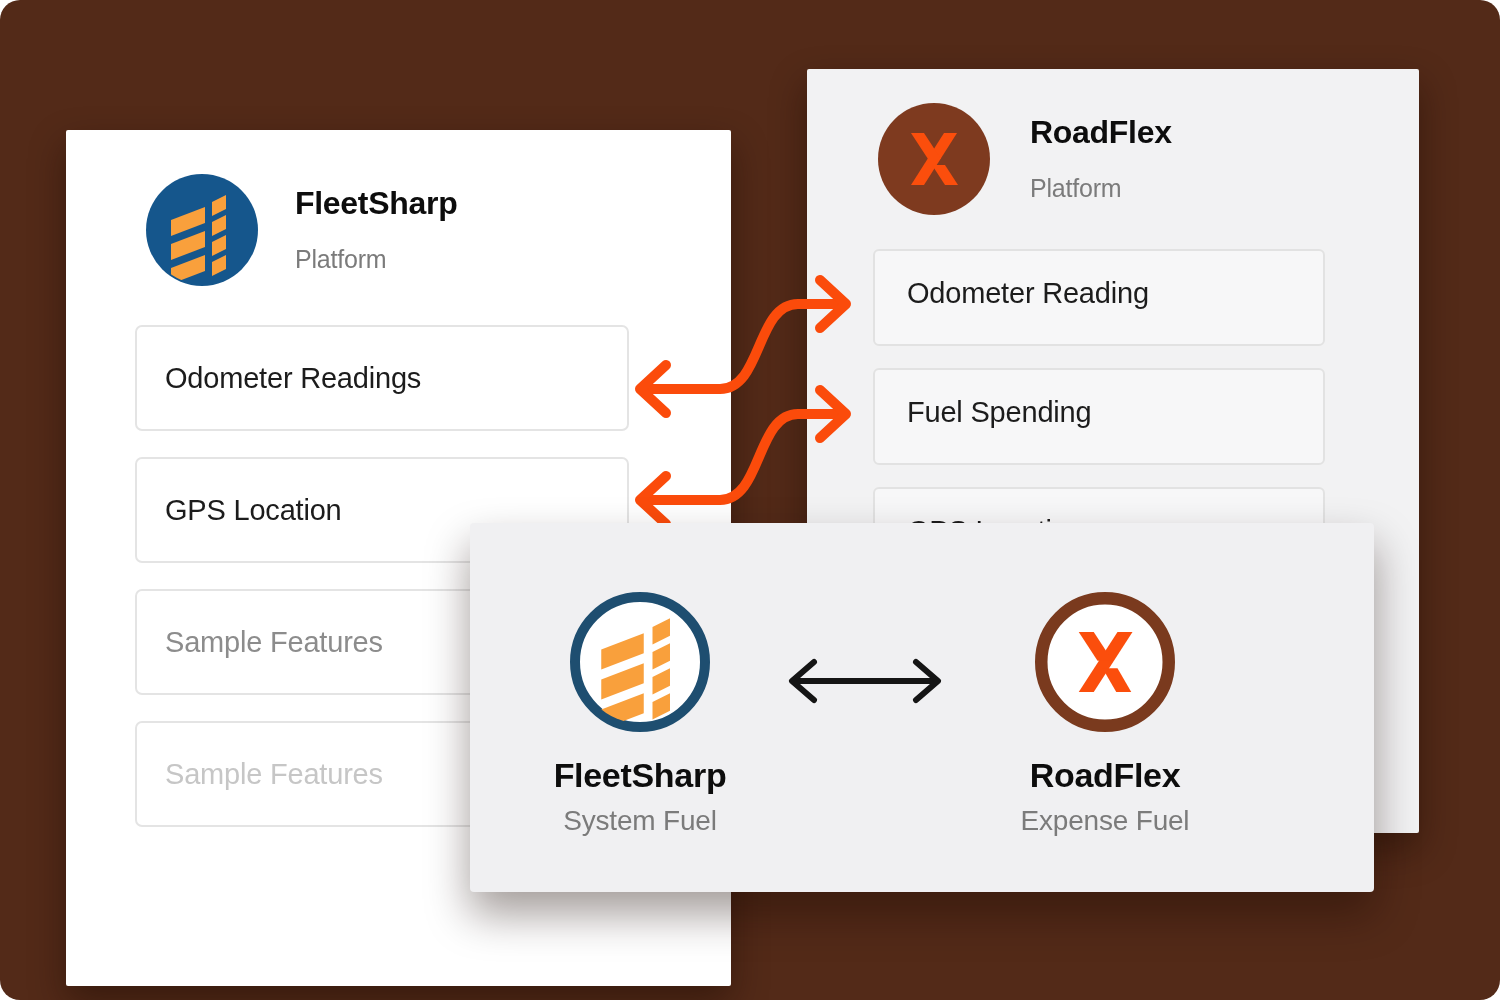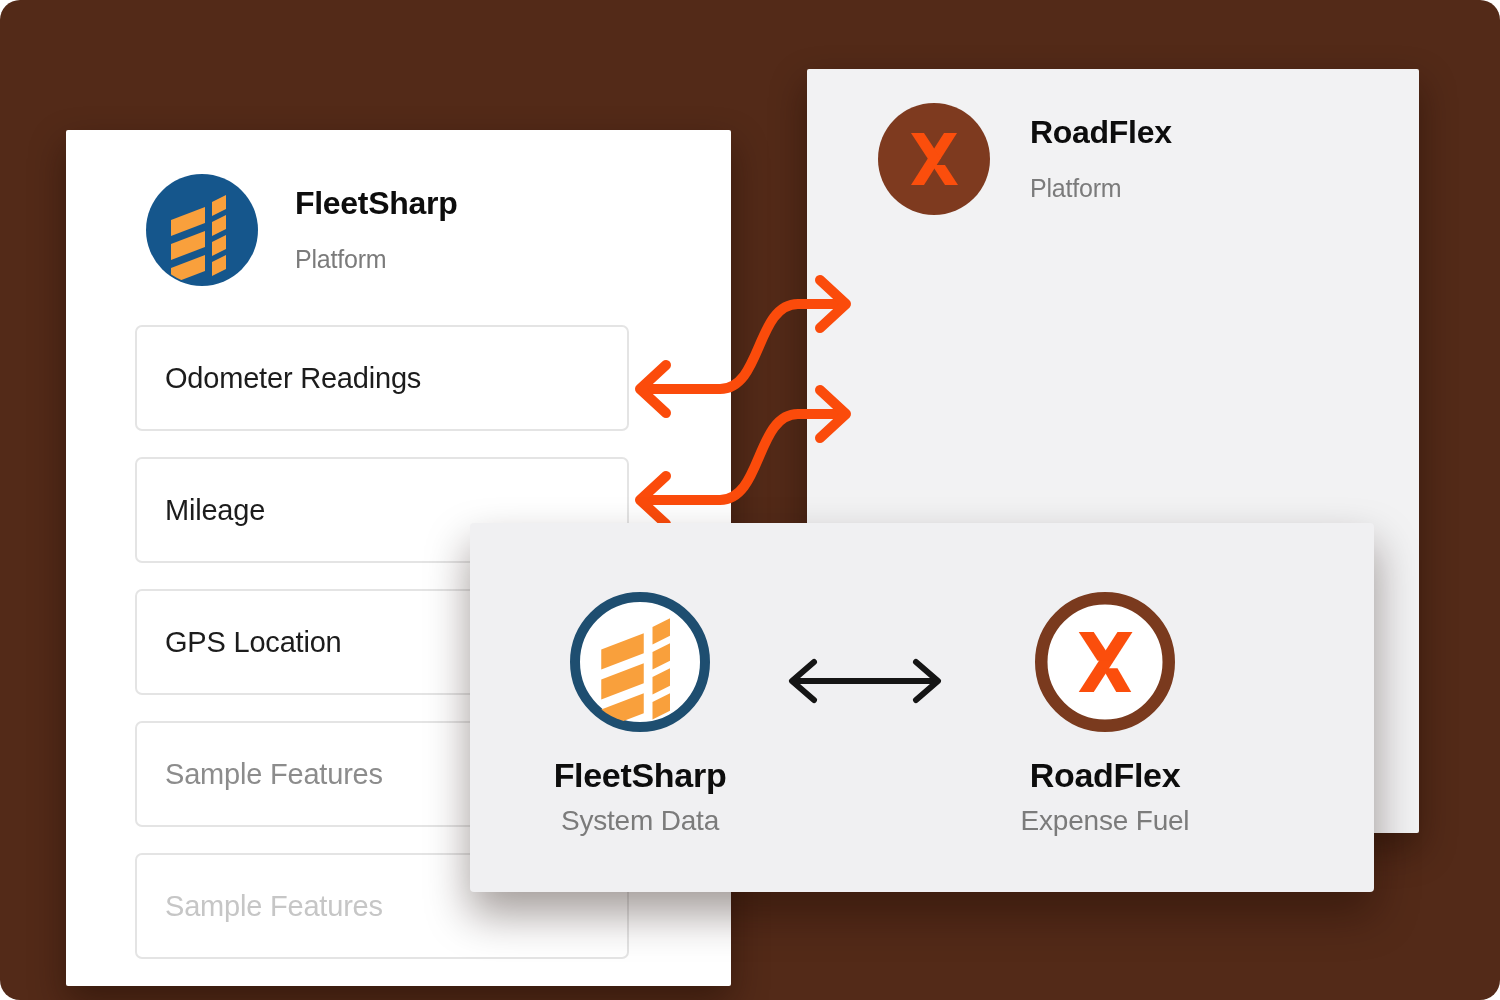--- a/index.html
+++ b/index.html
@@ -100,23 +100,20 @@
         <div class="brand-title">FleetSharp</div>
         <div class="brand-sub">Platform</div>
       </div>
     </div>
 
     <div class="feature-list">
       <div class="feature-box">
         <span>Odometer Readings</span>
       </div>
       <div class="feature-box">
-        <span>Mileage</span>
-      </div>
-      <div class="feature-box">
         <span>GPS Location</span>
       </div>
       <div class="feature-box muted">
         <span>Sample Features</span>
       </div>
       <div class="feature-box faint">
         <span>Sample Features</span>
       </div>
     </div>
   </div>
@@ -132,20 +129,31 @@
             <polygon points="54,62 67,62 80,82 67,82"></polygon>
           </g>
         </svg>
       </div>
       <div>
         <div class="brand-title">RoadFlex</div>
         <div class="brand-sub">Platform</div>
       </div>
     </div>
 
+    <div class="feature-list">
+      <div class="feature-box">
+        <span>Odometer Reading</span>
+      </div>
+      <div class="feature-box">
+        <span>Fuel Spending</span>
+      </div>
+      <div class="feature-box">
+        <span>GPS Location</span>
+      </div>
+    </div>
   </div>
 
   <svg class="flow-arrows" viewBox="0 0 1500 1000">
     <g fill="none" stroke="#FB4B0B" stroke-width="10" stroke-linecap="round" stroke-linejoin="round">
 
       <path d="M 646 389 H 720 C 762 389 756 304 798 304 H 838"></path>
       <polyline points="666,365 640,389 666,413"></polyline>
       <polyline points="820,280 846,304 820,328"></polyline>
 
       <path d="M 646 500 H 720 C 762 500 756 414 798 414 H 838"></path>
@@ -170,21 +178,21 @@
             <polygon points="25,70 59,57 59,73 25,86"></polygon>
             <polygon points="25,94 59,81 59,97 25,110"></polygon>
             <polygon points="66,28 80,21 80,35 66,42"></polygon>
             <polygon points="66,48 80,41 80,55 66,62"></polygon>
             <polygon points="66,68 80,61 80,75 66,82"></polygon>
             <polygon points="66,88 80,81 80,95 66,102"></polygon>
           </g>
         </svg>
       </div>
       <div class="sync-title">FleetSharp</div>
-      <div class="sync-sub">System Data</div>
+      <div class="sync-sub">System Fuel</div>
     </div>
 
     <svg class="sync-arrow" viewBox="0 0 190 60">
       <g fill="none" stroke="#151515" stroke-width="6" stroke-linecap="round" stroke-linejoin="round">
         <line x1="24" y1="28" x2="166" y2="28"></line>
         <polyline points="44,9 22,28 44,47"></polyline>
         <polyline points="146,9 168,28 146,47"></polyline>
       </g>
     </svg>
 

